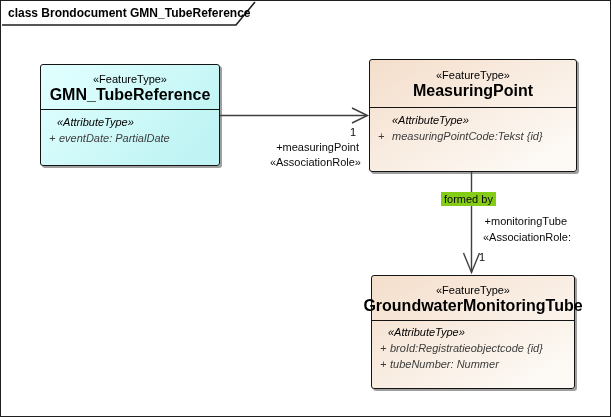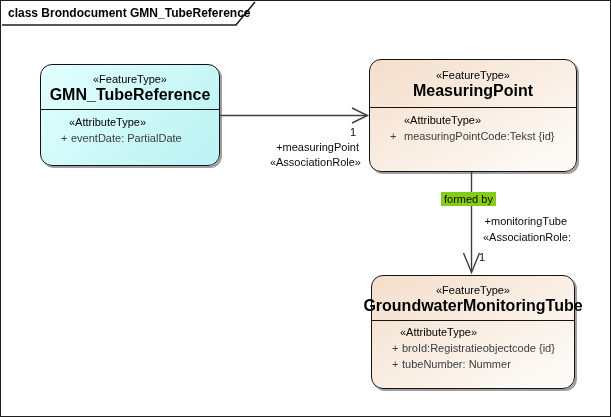--- a/index.html
+++ b/index.html
@@ -8,33 +8,33 @@
     position:relative;width:611px;height:417px;
     font-family:"Liberation Sans",sans-serif;
     background:#ffffff;border:1.5px solid #1f1f1f;overflow:hidden;
   }
   .connector-layer{position:absolute;left:0;top:0;width:611px;height:417px;}
   .frame-title{
     position:absolute;left:7px;top:5px;width:232px;
     font-size:12px;font-weight:bold;color:#000;white-space:nowrap;
   }
   .uml-class{
-    position:absolute;border:1.7px solid #141414;border-radius:12px;
+    position:absolute;border:1.7px solid #141414;border-radius:3px;
     box-shadow:2px 2px 0 rgba(80,80,80,0.55);
     display:flex;flex-direction:column;
   }
   .uml-class.cyan{background:linear-gradient(135deg,#e2ffff 0%,#c0f4f4 85%);}
   .uml-class.tan{background:linear-gradient(150deg,#f4decb 0%,#fdfaf6 90%);}
   .cls-header{
     display:flex;flex-direction:column;align-items:center;justify-content:center;
     border-bottom:1.7px solid #141414;
   }
   .stereotype{font-size:11px;color:#000;line-height:15px;}
   .cls-name{font-size:16px;font-weight:bold;color:#000;line-height:16px;}
-  .cls-attrs{padding:5px 2px 0 12px;flex:1;}
+  .cls-attrs{padding:5px 2px 0 0;flex:1;font-style:italic;}
   .attr-header{font-size:11px;color:#000;line-height:15px;padding-left:16px;}
   .attr-row{display:flex;font-size:11px;color:#3c3c3c;line-height:16px;white-space:nowrap;}
   .attr-row .vis{width:18px;padding-left:8px;flex:0 0 auto;}
   .lbl{
     position:absolute;font-size:11px;color:#0a0a0a;line-height:14px;white-space:nowrap;
   }
   .lbl.right{text-align:right;}
   .lbl.on-line{background:#84cc16;padding:0 3px;}
 </style>
 </head>

